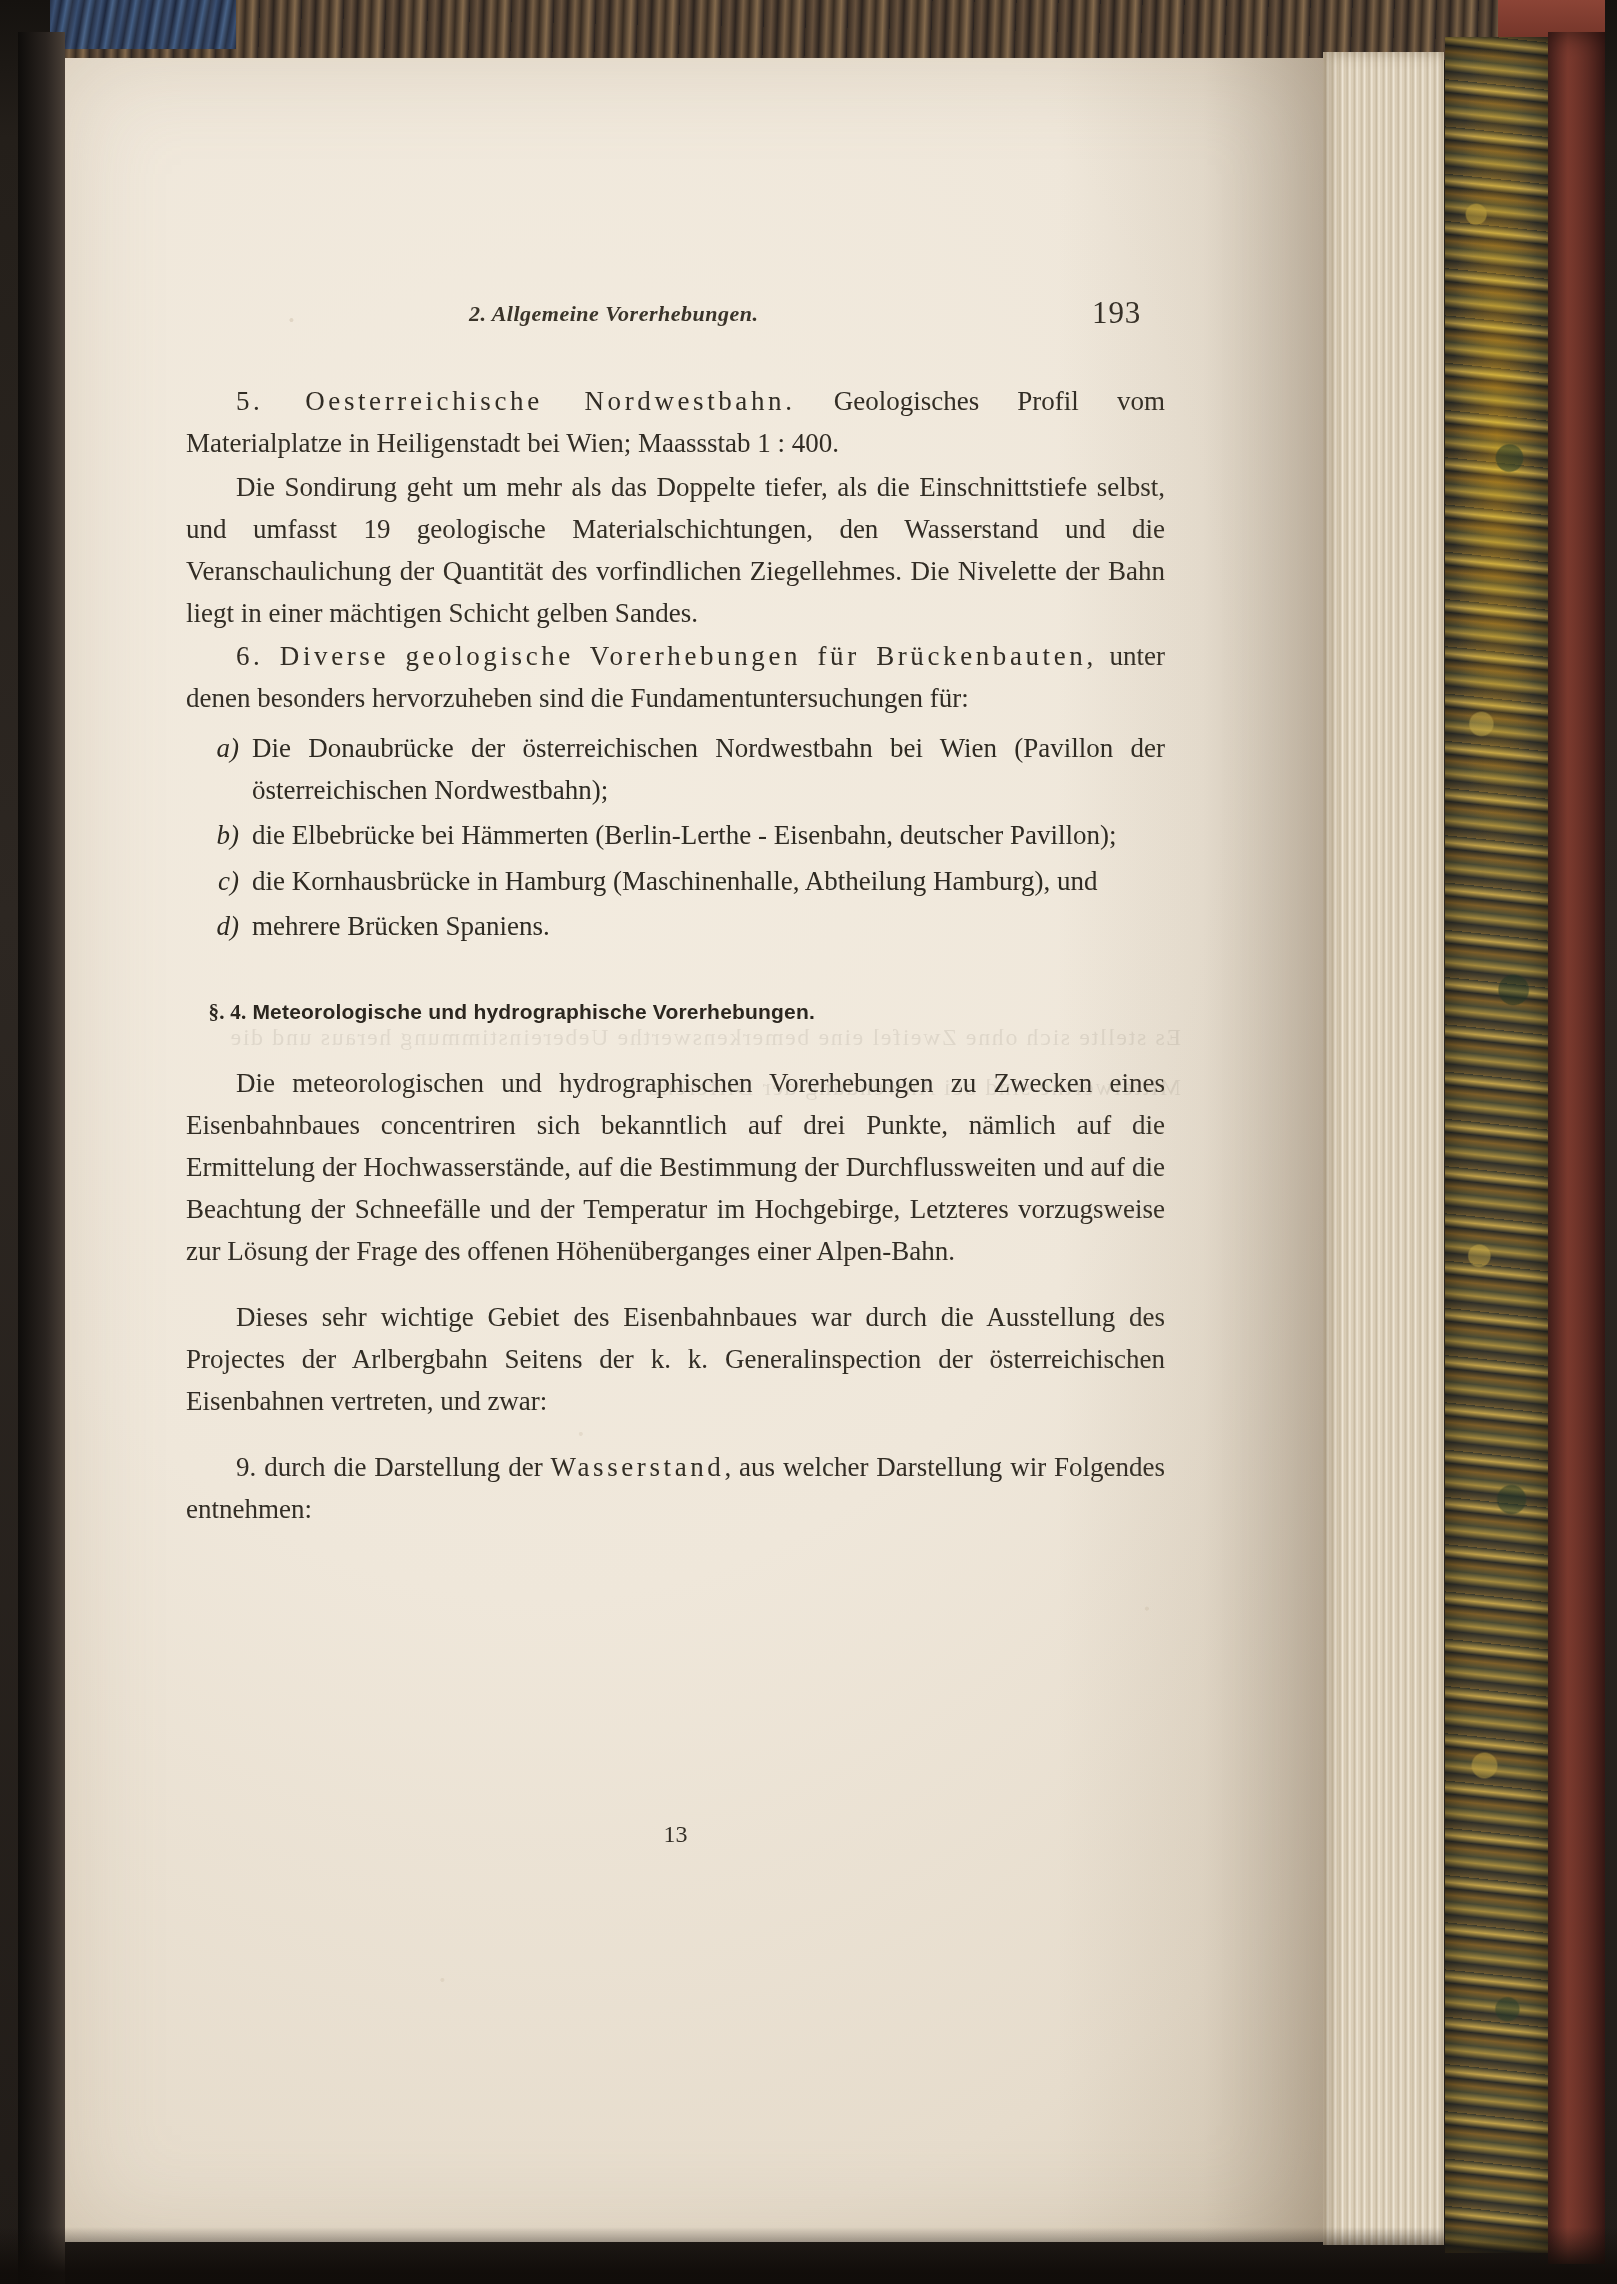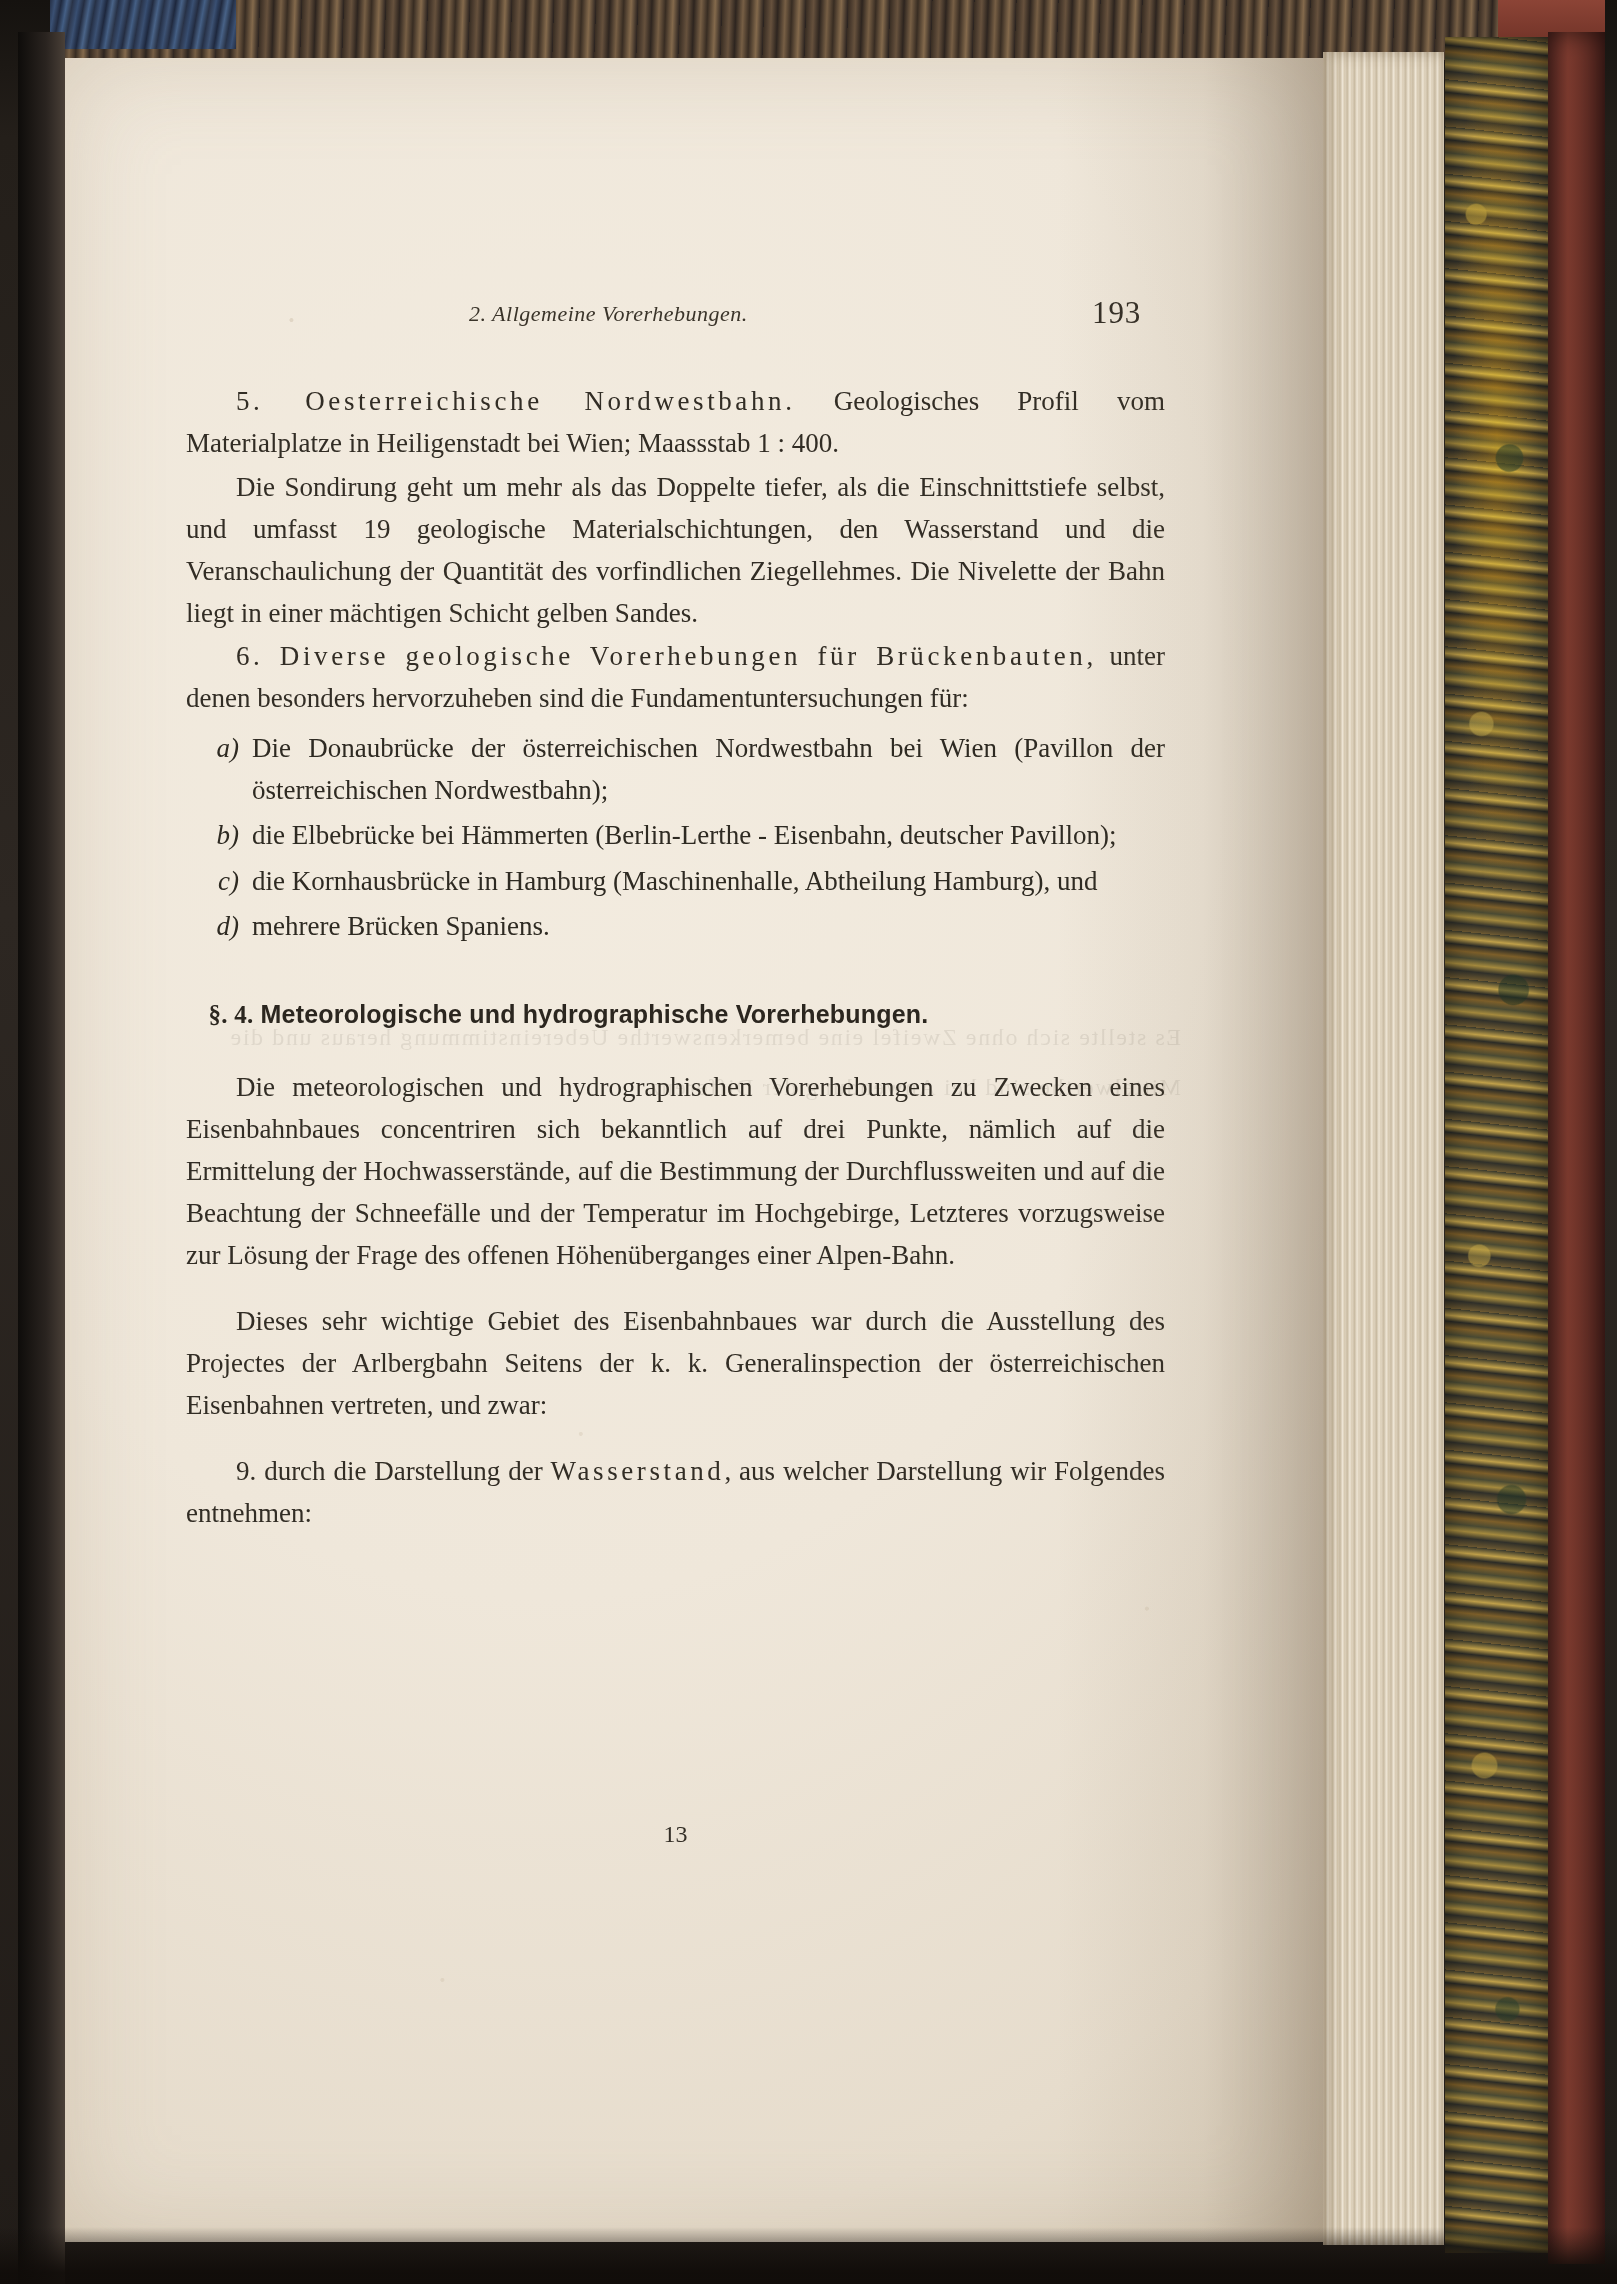--- a/index.html
+++ b/index.html
@@ -194,20 +194,21 @@
     margin-bottom: 42px;
   }
   .rh-title {
     position: absolute;
     left: 283px;
     top: 0;
     font-style: italic;
     font-size: 22px;
     letter-spacing: 0.5px;
     color: #3a342a;
+    font-weight: bold;
   }
   .rh-folio {
     position: absolute;
     right: 24px;
     top: -6.5px;
     font-size: 31px;
     letter-spacing: 0.8px;
     color: #332e26;
   }
 
@@ -245,21 +246,21 @@
   }
   .list .item-text {
     flex: 1 1 auto;
     text-align: justify;
   }
 
   .section-head {
     margin: 53px 0 37px 0;
     font-family: "Liberation Sans", sans-serif;
     font-weight: 700;
-    font-size: 25px;
+    font-size: 21px;
     letter-spacing: 0.2px;
     color: #2b261f;
     text-align: left;
     padding-left: 22.6px;
   }
   .section-head .sec-sign {
     font-family: "Liberation Serif", serif;
     font-weight: 700;
   }
 

